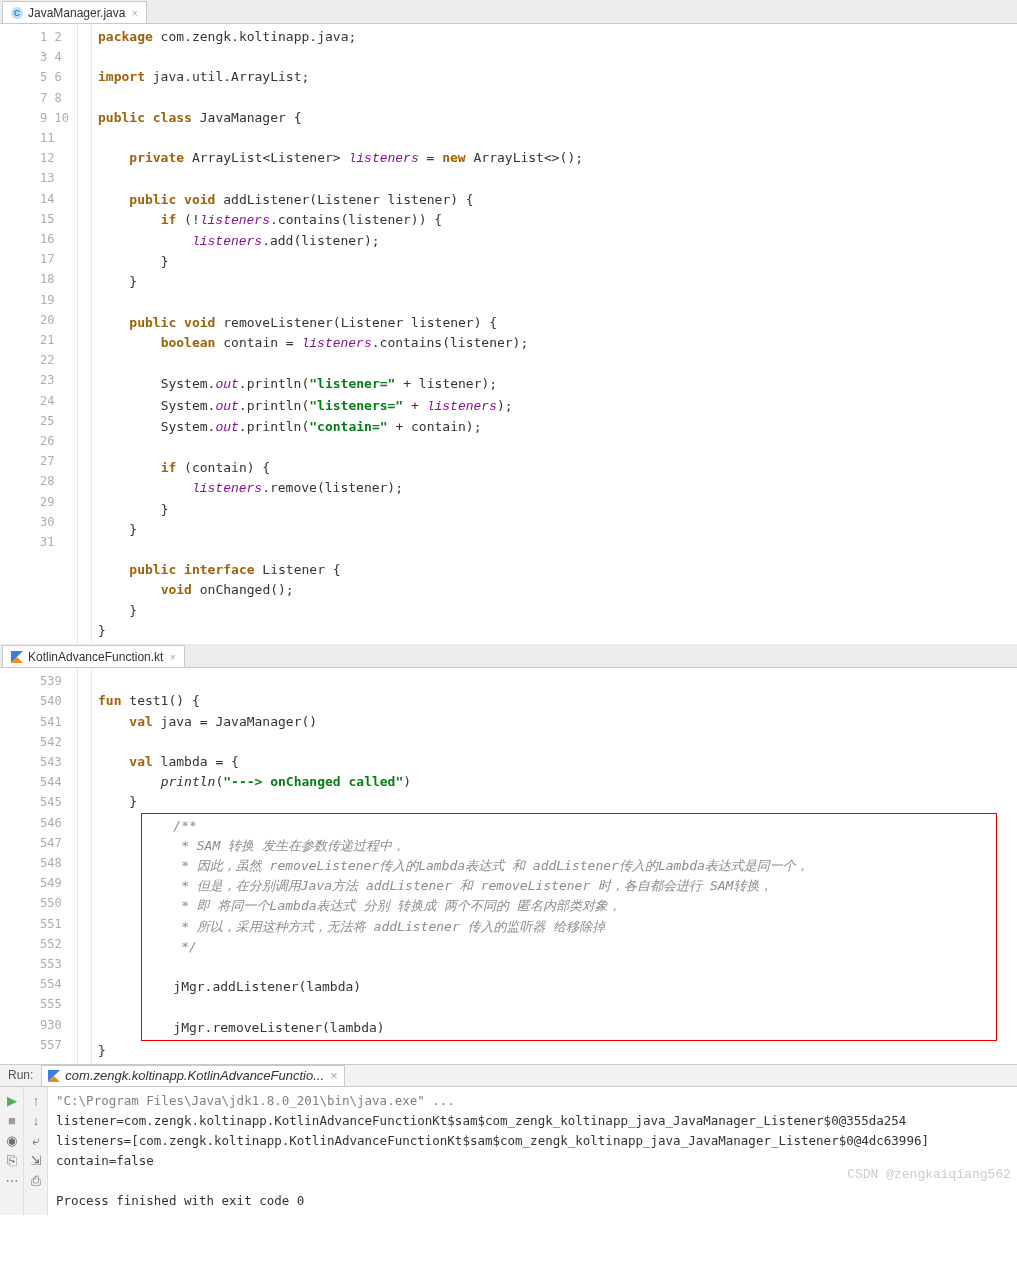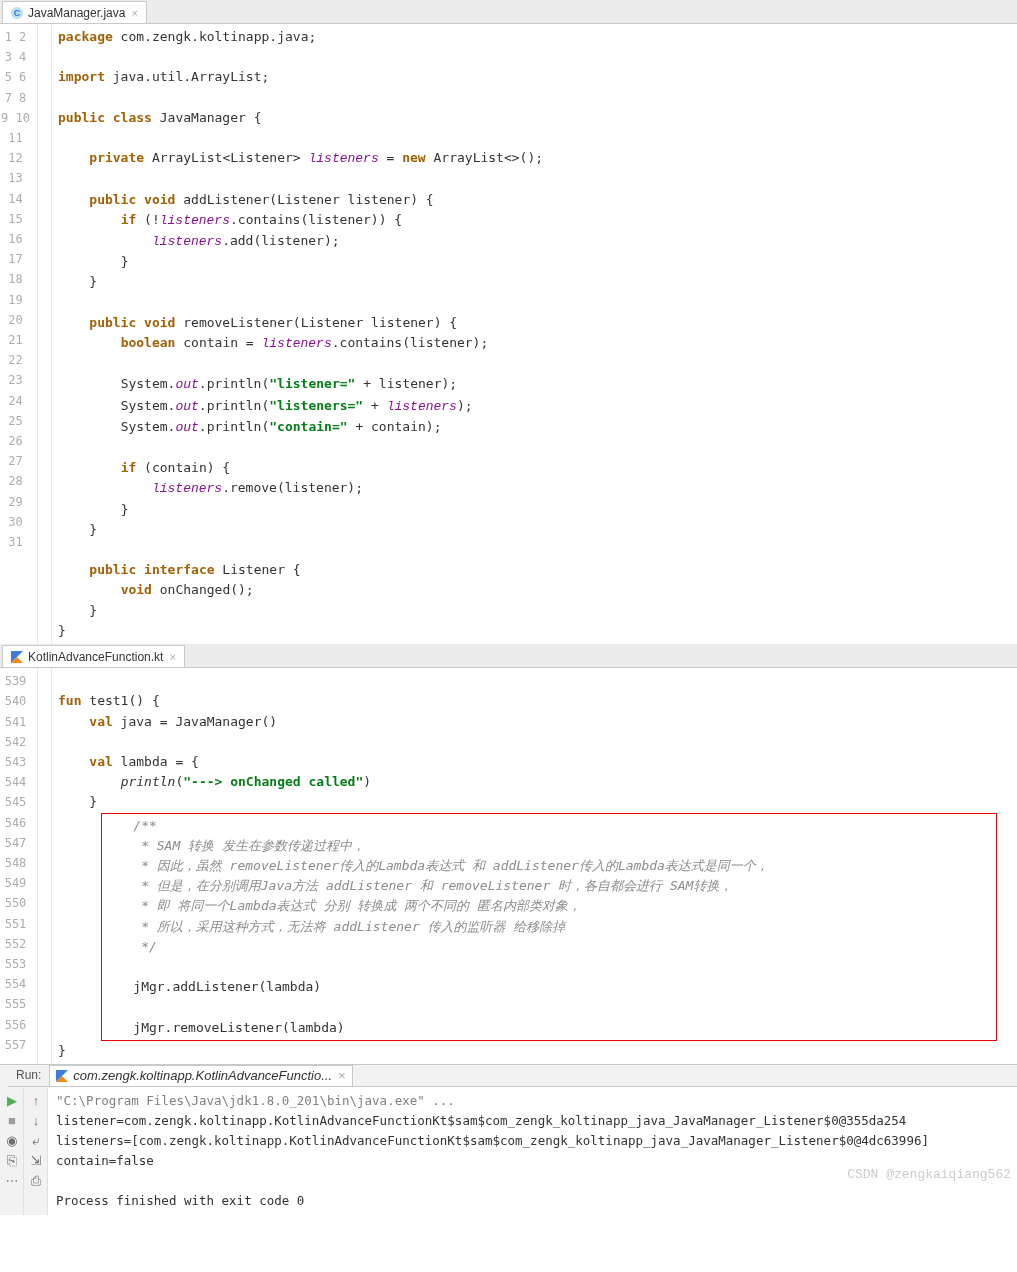--- a/index.html
+++ b/index.html
@@ -4,31 +4,31 @@
 <style>
   * { margin:0; padding:0; box-sizing:border-box; }
   body { font-family:"Segoe UI",Arial,sans-serif; font-size:13px; background:#fff; color:#333; width:1017px; }
   .tab-bar { height:24px; background:#ececec; border-bottom:1px solid #c9c9c9; display:flex; align-items:flex-end; }
   .tab { background:#fff; border:1px solid #c9c9c9; border-bottom:none; height:22px; display:flex; align-items:center; padding:0 8px; font-size:12px; color:#333; margin-left:2px; }
   .tab .close { margin-left:6px; color:#aaa; font-size:11px; cursor:pointer; }
   .tab-icon { width:12px; height:12px; margin-right:5px; display:inline-flex; align-items:center; justify-content:center; }
   .tab-icon.java { background:#b9e0f7; border-radius:50%; color:#2b7cd3; font-size:9px; font-weight:bold; }
   .tab-icon.kt svg { width:12px; height:12px; }
   .editor { display:flex; }
-  .gutter { width:38px; background:#fff; border-right:1px solid #e8e8e8; text-align:center; padding:3px 6px 3px 0; color:#adadad; font-family:Consolas,Menlo,monospace; font-size:12px; line-height:20.2px; user-select:none; position:relative; }
+  .gutter { width:38px; background:#fff; border-right:1px solid #e8e8e8; text-align:left; padding:3px 6px 3px 0; color:#adadad; font-family:Consolas,Menlo,monospace; font-size:12px; line-height:20.2px; user-select:none; position:relative;margin-left:40px; }
   .fold-col { width:14px; border-right:1px solid #e8e8e8; position:relative; }
   .code { flex:1; font-family:Consolas,Menlo,monospace; font-size:13px; line-height:20.2px; padding:3px 0 3px 6px; white-space:pre; }
   .kw { color:#a16207; font-weight:bold; }
   .str { color:#067d17; font-weight:bold; }
   .cmt { color:#8c8c8c; font-style:italic; }
   .field { color:#871094; font-style:italic;font-family:Liberation Mono, monospace; }
   .italic { font-style:italic; color:#333; }
   .redbox { border:1px solid #e00; padding:2px 0; margin-right:20px;margin-left:43px; }
   .run-panel { border-top:1px solid #c9c9c9; background:#f2f2f2; }
-  .run-header { display:flex; height:22px; align-items:flex-end; border-bottom:1px solid #c9c9c9;margin-left:8px; }
+  .run-header { display:flex; height:22px; align-items:flex-end; border-bottom:1px solid #c9c9c9; }
   .run-label { padding:0 8px; font-size:12px; color:#555; height:22px; display:flex; align-items:center; }
   .run-tab { background:#fff; border:1px solid #c9c9c9; border-bottom:none; height:21px; display:flex; align-items:center; padding:0 6px; font-size:13px;font-style:italic; }
   .run-body { display:flex; background:#fff; }
   .run-toolbar { width:24px; background:#f2f2f2; border-right:1px solid #e0e0e0; padding-top:4px; }
   .run-toolbar2 { width:24px; background:#f2f2f2; border-right:1px solid #e0e0e0; padding-top:4px; }
   .tool-icon { width:24px; height:20px; display:flex; align-items:center; justify-content:center; color:#6e6e6e; }
   .console { flex:1; font-family:Consolas,Menlo,monospace; font-size:12.5px; line-height:20px; padding:4px 8px; white-space:pre; overflow:hidden; position:relative; }
   .console .path { color:#808080; }
   .watermark { position:absolute; right:6px; bottom:30px; color:#ccc; font-size:13px; font-family:Liberation Mono, monospace; pointer-events:none; }
 </style>
@@ -132,21 +132,21 @@
 <span>546</span>
 <span>547</span>
 <span>548</span>
 <span>549</span>
 <span>550</span>
 <span>551</span>
 <span>552</span>
 <span>553</span>
 <span>554</span>
 <span>555</span>
-<span>556</span>
+<span>930</span>
 <span>557</span></div>
   <div class="fold-col"></div>
   <div class="code">
 <span class="kw">fun</span><span> test1() {</span>
     <span class="kw">val</span><span> java = JavaManager()</span>
 
     <span class="kw">val</span><span> lambda = {</span>
         <span class="italic">println</span><span>(</span><span class="str">"---&gt; onChanged called"</span><span>)</span>
     <span>}</span>
 <div class="redbox">    <span class="cmt">/**</span>

